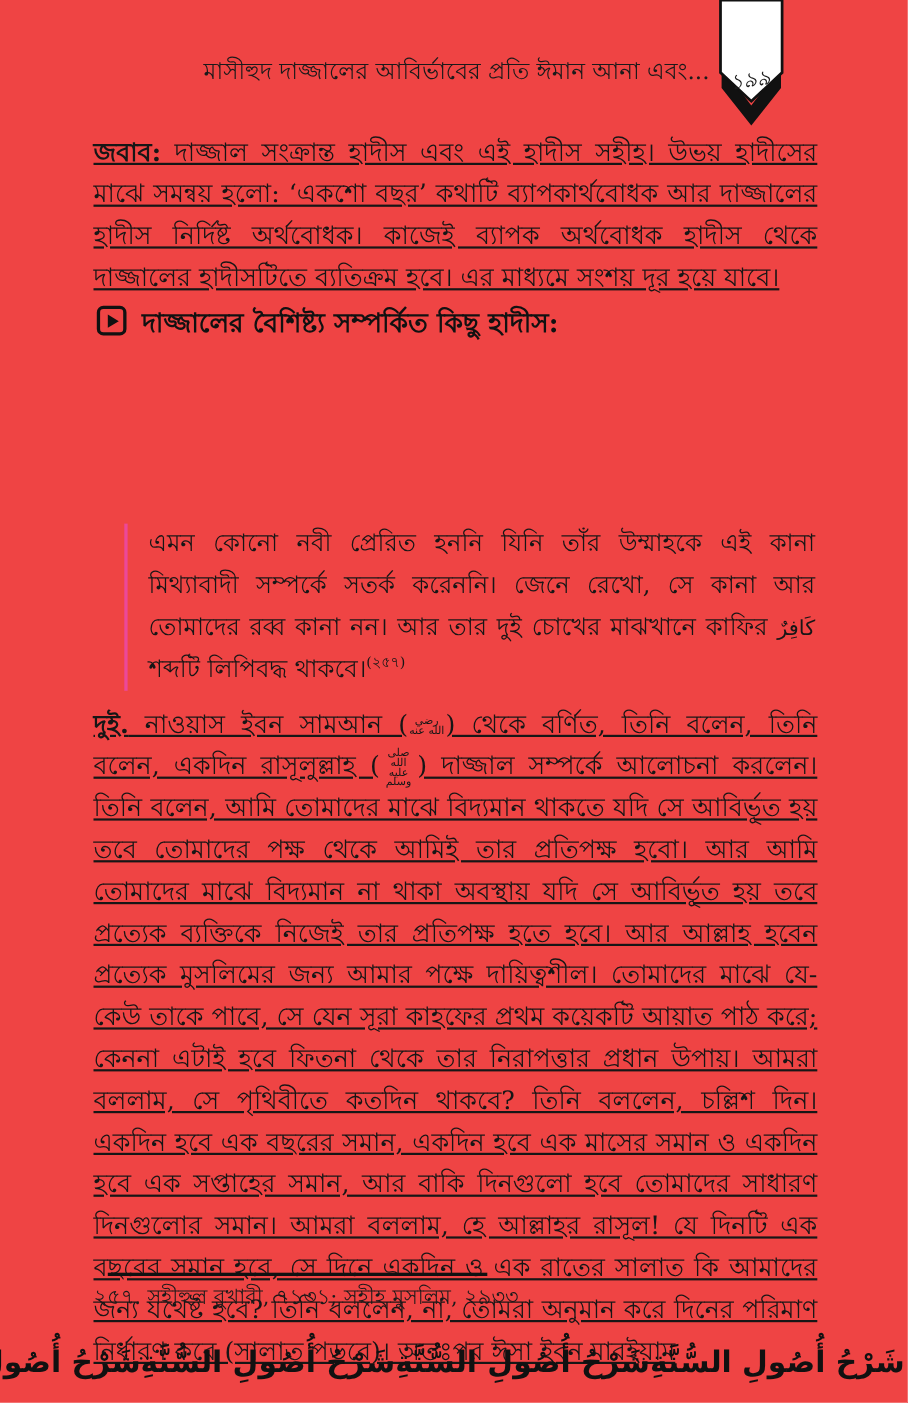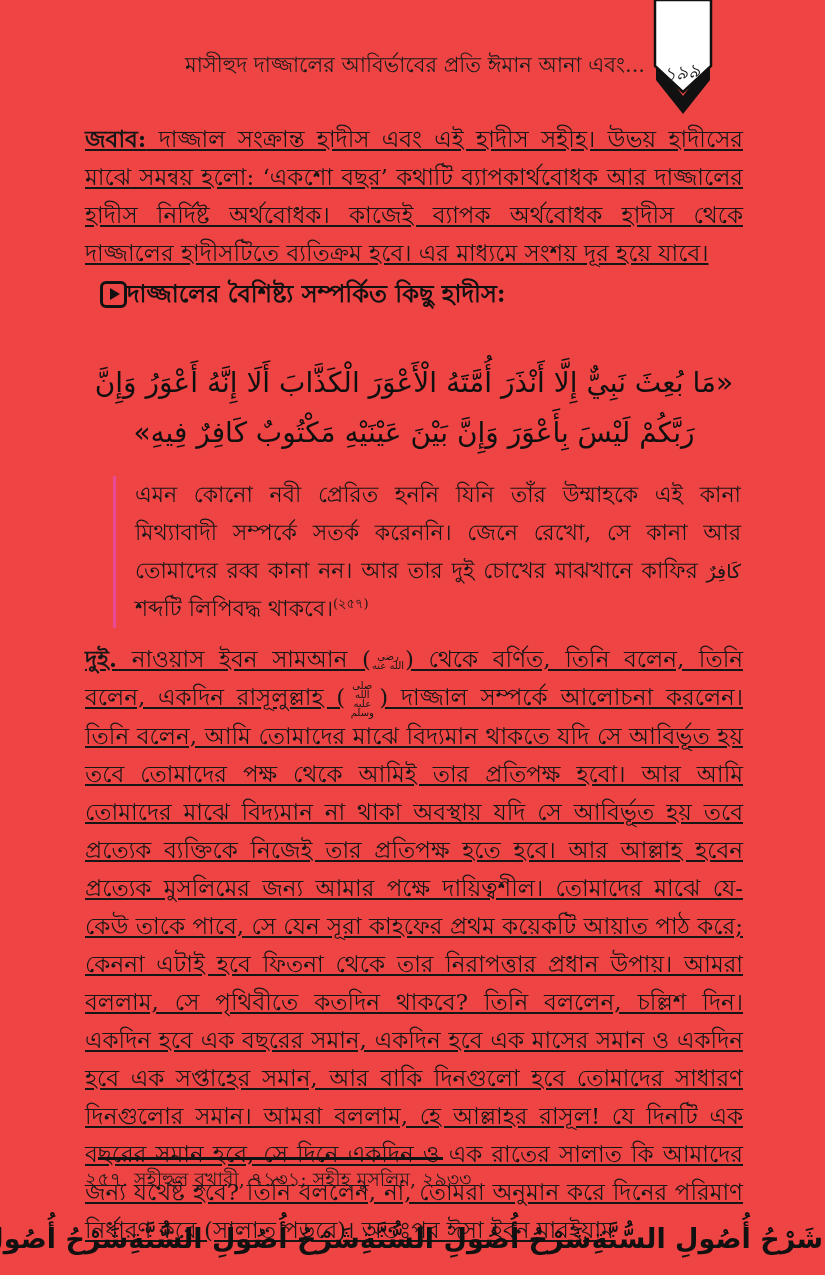--- a/index.html
+++ b/index.html
@@ -35,22 +35,22 @@
   
   .para{
     position:absolute;left:85px;width:658px;
     font-size:23px;line-height:38px;
     text-align:justify;color:#161616;text-decoration:underline;
   }
   .lead-bold{font-weight:bold;}
 
   
   .section-heading{
-    position:absolute;left:100px;top:278px;width:640px;
-    display:flex;align-items:center;
+    position:absolute;left:88px;top:278px;width:640px;
+    display:flex;gap:14px;
   }
   .play-box{
     width:21px;height:21px;flex:0 0 auto;
     border:3px solid #111;border-radius:6px;
     display:flex;align-items:center;justify-content:center;
   }
   .play-tri{
     width:0;height:0;margin-left:2px;
     border-left:10px solid #111;
     border-top:6px solid transparent;
@@ -134,21 +134,20 @@
   </div>
 
   <div class="section-heading">
     <span class="play-box">
         <span class="play-tri"></span>
       </span>
     <span class="label">দাজ্জালের বৈশিষ্ট্য সম্পর্কিত কিছু হাদীস:</span>
   </div>
 
 
-  <div class="arabic-block">«مَا بُعِثَ نَبِيٌّ إِلَّا أَنْذَرَ أُمَّتَهُ الْأَعْوَرَ الْكَذَّابَ أَلَا إِنَّهُ أَعْوَرُ وَإِنَّ رَبَّكُمْ لَيْسَ بِأَعْوَرَ وَإِنَّ بَيْنَ عَيْنَيْهِ مَكْتُوبٌ كَافِرٌ فِيهِ»</div>
 
   <div class="quote-block">
     <span>এমন কোনো নবী প্রেরিত হননি যিনি তাঁর উম্মাহকে এই কানা মিথ্যাবাদী সম্পর্কে সতর্ক করেননি। জেনে রেখো, সে কানা আর তোমাদের রব্ব কানা নন। আর তার দুই চোখের মাঝখানে কাফির </span><span class="inline-arabic">كَافِرٌ</span><span> শব্দটি লিপিবদ্ধ থাকবে।</span><span class="footnote-ref">(২৫৭)</span>
   </div>
 
   <div class="para" style="top:640px;">
     <span class="lead-bold">দুই.</span><span> নাওয়াস ইবন সামআন (</span><span class="honorific">رضي الله عنه</span><span>) থেকে বর্ণিত, তিনি বলেন, তিনি বলেন, একদিন রাসূলুল্লাহ (</span><span class="honorific">صلى الله عليه وسلم</span><span>) দাজ্জাল সম্পর্কে আলোচনা করলেন। তিনি বলেন, আমি তোমাদের মাঝে বিদ্যমান থাকতে যদি সে আবির্ভূত হয় তবে তোমাদের পক্ষ থেকে আমিই তার প্রতিপক্ষ হবো। আর আমি তোমাদের মাঝে বিদ্যমান না থাকা অবস্থায় যদি সে আবির্ভূত হয় তবে প্রত্যেক ব্যক্তিকে নিজেই তার প্রতিপক্ষ হতে হবে। আর আল্লাহ হবেন প্রত্যেক মুসলিমের জন্য আমার পক্ষে দায়িত্বশীল। তোমাদের মাঝে যে-কেউ তাকে পাবে, সে যেন সূরা কাহফের প্রথম কয়েকটি আয়াত পাঠ করে; কেননা এটাই হবে ফিতনা থেকে তার নিরাপত্তার প্রধান উপায়। আমরা বললাম, সে পৃথিবীতে কতদিন থাকবে? তিনি বললেন, চল্লিশ দিন। একদিন হবে এক বছরের সমান, একদিন হবে এক মাসের সমান ও একদিন হবে এক সপ্তাহের সমান, আর বাকি দিনগুলো হবে তোমাদের সাধারণ দিনগুলোর সমান। আমরা বললাম, হে আল্লাহর রাসূল! যে দিনটি এক বছরের সমান হবে, সে দিনে একদিন ও এক রাতের সালাত কি আমাদের জন্য যথেষ্ট হবে? তিনি বললেন, না, তোমরা অনুমান করে দিনের পরিমাণ নির্ধারণ করে (সালাত পড়বে)। অতঃপর ঈসা ইবন মারইয়াম</span>
   </div>
 
   <div class="footnote-rule"></div>

